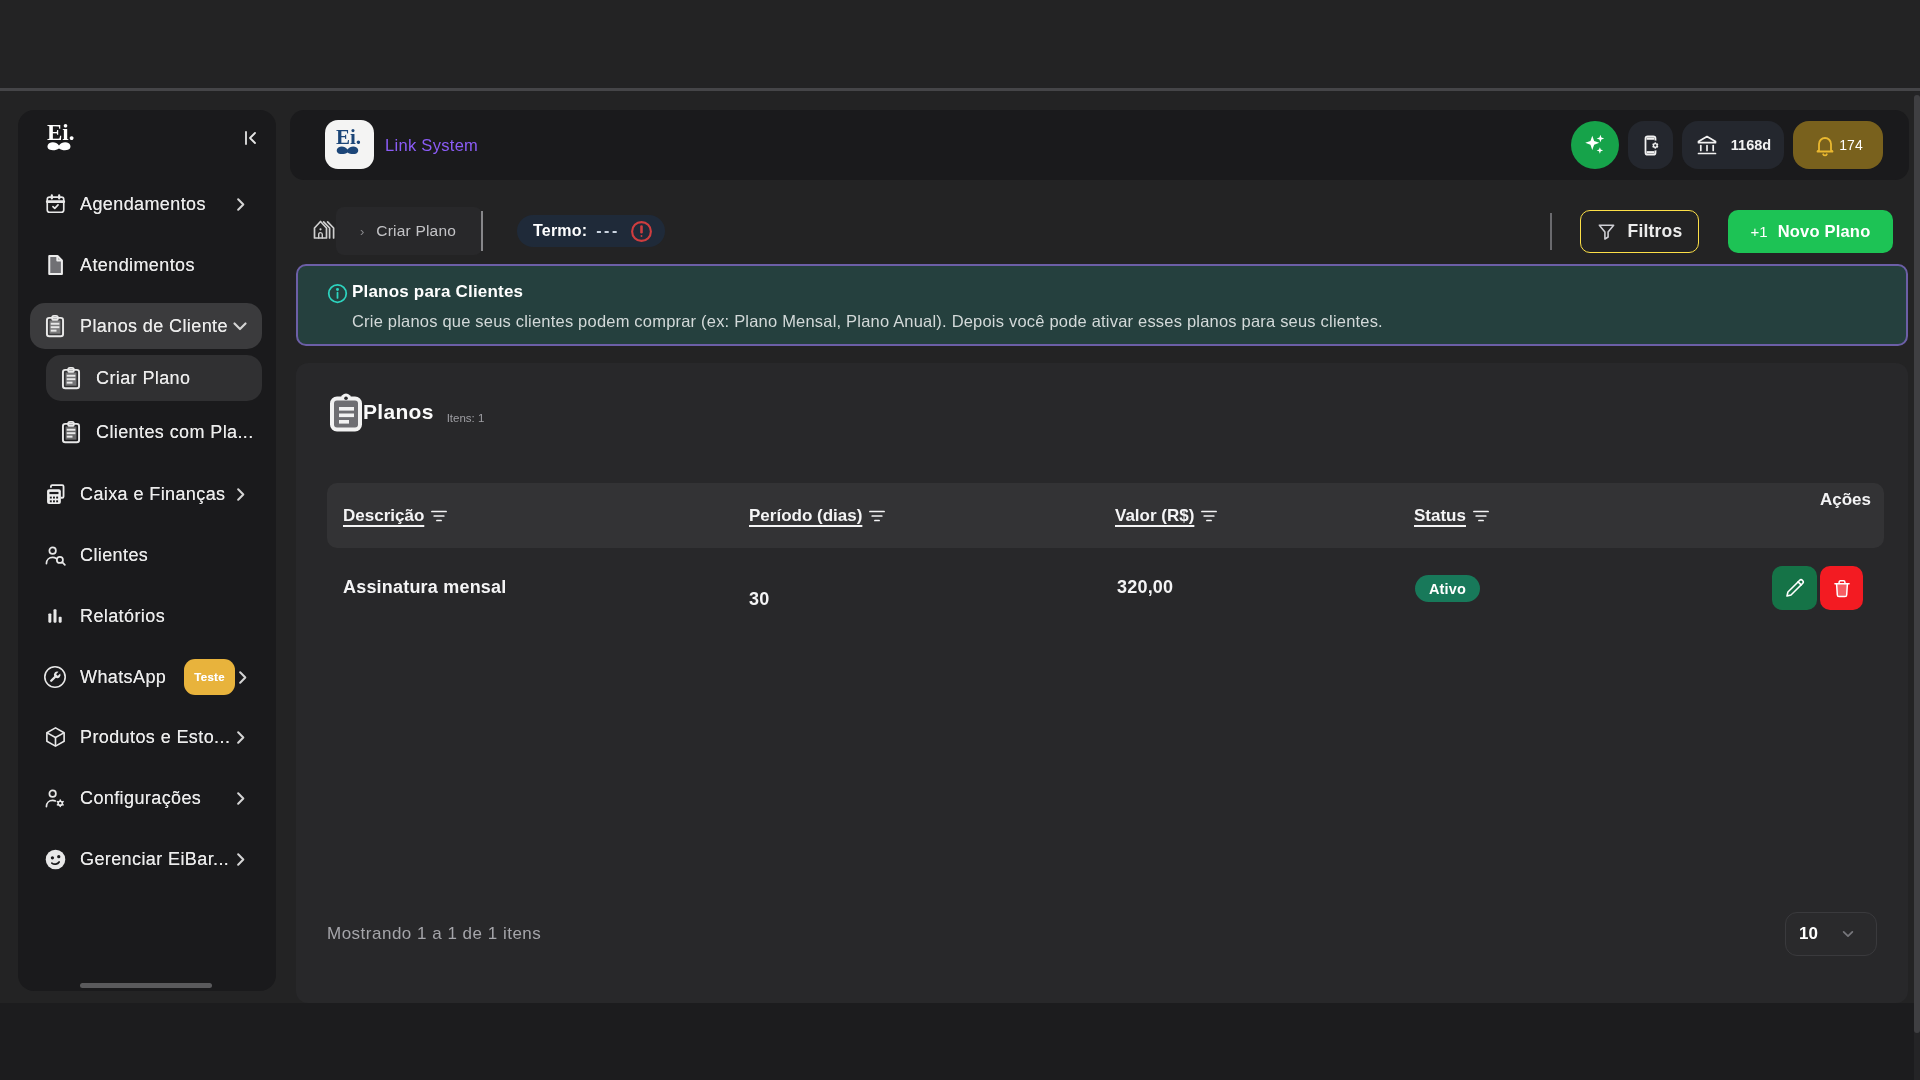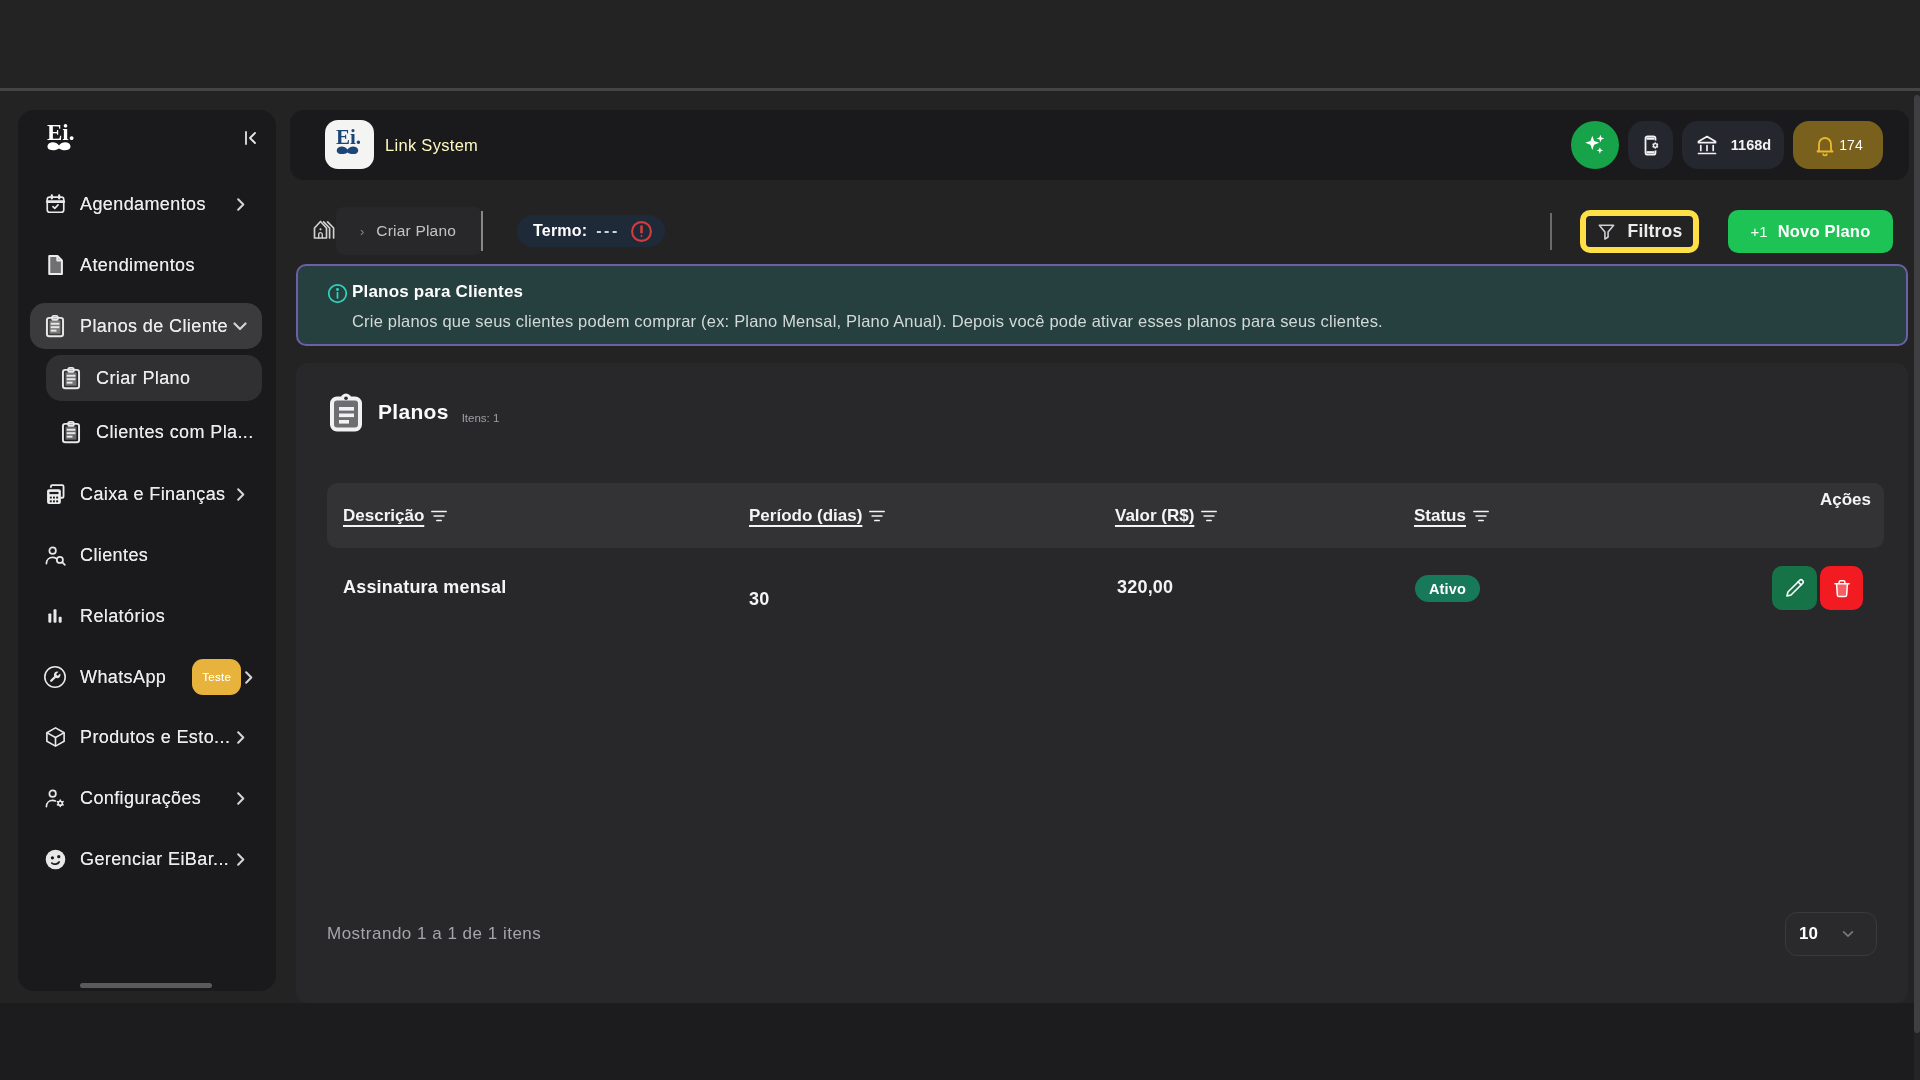--- a/index.html
+++ b/index.html
@@ -13,55 +13,55 @@
   .sb-logo { position:absolute; left:44px; top:120px; }
   .sb-collapse { position:absolute; left:243px; top:130px; color:#e5e5e5; }
   .menu-item { position:absolute; left:30px; width:232px; height:46px; display:flex; align-items:center; color:#ececec; font-size:18px; letter-spacing:.4px; text-shadow:0 0 .6px rgba(236,236,236,.8); }
   .menu-item .mi-ico { width:24px; display:flex; justify-content:center; margin-left:13px; margin-right:13px; flex:none; color:#e8e8e8; }
   .menu-item .mi-label { white-space:nowrap; }
   .menu-item .mi-chev { margin-left:auto; margin-right:14px; color:#d4d4d4; display:flex; }
   .mi-active { background:#3b3b3d; border-radius:15px; }
   .mi-sub { left:46px; width:216px; }
   .mi-subactive { background:#303032; border-radius:15px; }
   .sb-scroll { position:absolute; left:80px; top:983px; width:132px; height:5px; border-radius:3px; background:#5a5a5c; }
-  .teste-pill { background:#e8b33c; color:#fff; font-size:11.5px; font-weight:normal; border-radius:11px; padding:12px 10px; margin-left:26px; letter-spacing:.3px; }
+  .teste-pill { background:#e8b33c; color:#fff; font-size:11.5px; font-weight:bold; border-radius:11px; padding:12px 10px; margin-left:18px; letter-spacing:.3px; }
   
   .header { position:absolute; left:290px; top:110px; width:1619px; height:70px; background:#1a1a1c; border-radius:14px; }
   .hdr-logo { position:absolute; left:35px; top:10px; width:49px; height:49px; background:#f4f4f3; border-radius:13px; display:flex; align-items:center; justify-content:center; }
-  .hdr-title { position:absolute; left:95px; top:0; height:70px; display:flex; align-items:center; color:#fef9c3; font-size:16.5px; letter-spacing:.3px; }
+  .hdr-title { position:absolute; left:95px; top:0; height:70px; display:flex; align-items:center; color:#8b5cf6; font-size:16.5px; letter-spacing:.3px; }
   .hdr-right { position:absolute; right:26px; top:11px; height:48px; display:flex; align-items:center; gap:9px; }
   .hbtn-circle { width:48px; height:48px; border-radius:50%; background:#16a34a; display:flex; align-items:center; justify-content:center; }
   .hbtn-sq { height:48px; border-radius:16px; background:#24272e; display:flex; align-items:center; justify-content:center; color:#f2f2f2; }
   .hbtn-phone { width:45px; }
   .hbtn-bank { width:102px; gap:12px; font-size:14.5px; font-weight:bold; }
   .hbtn-bell { width:90px; gap:2px; background:#79611d; font-size:14px; font-weight:normal; color:#fff; }
   
   .crumb-hl { position:absolute; left:336px; top:207px; width:146px; height:48px; background:#28282a; border-radius:8px; }
   .crumb { position:absolute; left:313px; top:208px; height:46px; display:flex; align-items:center; color:#b9b9bc; }
   .crumb .home { color:#cfcfcf; }
   .crumb .sep { margin:0 12px 0 24px; color:#8a8a8d; font-size:13px; }
   .crumb .cur { font-size:15.5px; color:#c3c3c6; letter-spacing:.2px; }
   .vdiv1 { position:absolute; left:481px; top:211px; width:2px; height:40px; background:#87878a; }
   .termo-pill { position:absolute; left:517px; top:215px; height:32px; background:#1f2a39; border-radius:16px; display:flex; align-items:center; padding:0 12px 0 16px; }
   .termo-pill b { color:#fff; font-size:16px; letter-spacing:.2px; }
   .termo-pill .dash { color:#cbd5e1; font-size:16px; font-weight:bold; margin-left:9px; letter-spacing:2.5px; }
   .vdiv2 { position:absolute; left:1550px; top:213px; width:2px; height:37px; background:#6a6a6e; }
-  .btn-filtros { position:absolute; left:1580px; top:210px; width:119px; height:43px; border:6px solid #fde047; border-radius:10px; display:flex; align-items:center; justify-content:center; gap:12px; color:#ececec; font-size:17.5px; font-weight:bold; letter-spacing:.2px; }
+  .btn-filtros { position:absolute; left:1580px; top:210px; width:119px; height:43px; border:1px solid #fde047; border-radius:10px; display:flex; align-items:center; justify-content:center; gap:12px; color:#ececec; font-size:17.5px; font-weight:bold; letter-spacing:.2px; }
   .btn-novo { position:absolute; left:1728px; top:210px; width:165px; height:43px; background:#1dc355; border-radius:10px; display:flex; align-items:center; justify-content:center; color:#fff; }
   .btn-novo .p1 { font-size:15px; margin-right:10px; }
   .btn-novo .p2 { font-size:16.5px; font-weight:bold; letter-spacing:.2px; }
   
   .banner { position:absolute; left:296px; top:264px; width:1612px; height:82px; background:#25403e; border:2px solid #6c5fa7; border-radius:10px; }
   .banner .ttl { position:absolute; left:54px; top:16px; color:#fff; font-size:17px; font-weight:bold; letter-spacing:.2px; }
   .banner .dsc { position:absolute; left:54px; top:46px; color:#d3d9d9; font-size:16.5px; letter-spacing:.2px; }
   .banner .ico { position:absolute; left:29px; top:17px; color:#2dd4bf; }
   
   .card { position:absolute; left:296px; top:363px; width:1612px; height:640px; background:#28282a; border-radius:12px; }
   .card-h { position:absolute; left:33px; top:29px; display:flex; align-items:center; }
-  .card-h .t { color:#fafafa; font-size:21px; font-weight:bold; margin-left:15px; letter-spacing:.3px; }
+  .card-h .t { color:#fafafa; font-size:21px; font-weight:bold; letter-spacing:.3px; }
   .card-h .c { color:#9f9fa4; font-size:11.5px; margin-left:13px; margin-top:12px; }
   .thead { position:absolute; left:31px; top:120px; width:1557px; height:65px; background:#333335; border-radius:10px; }
   .th { position:absolute; top:0; height:65px; display:flex; align-items:center; gap:7px; color:#f4f4f5; font-size:17px; font-weight:bold; }
   .th u { text-underline-offset:4px; text-decoration-thickness:1.5px; }
   .row-txt { position:absolute; color:#f4f4f5; font-size:18px; font-weight:bold; letter-spacing:.2px; }
   .pill-ativo { position:absolute; left:1119px; top:212px; width:65px; height:27px; background:#18795a; border-radius:14px; color:#fff; font-size:14.5px; font-weight:bold; display:flex; align-items:center; justify-content:center; letter-spacing:.2px; }
   .abtn { position:absolute; top:203px; width:42px; height:44px; border-radius:10px; display:flex; align-items:center; justify-content:center; color:#fff; }
   .abtn.edit { left:1476px; width:45px; background:#157347; border-radius:10px; }
   .abtn.del { left:1524px; width:43px; background:#f31b22; border-radius:10px; }
   .card-foot { position:absolute; left:31px; right:31px; top:548px; height:46px; display:flex; align-items:center; }

